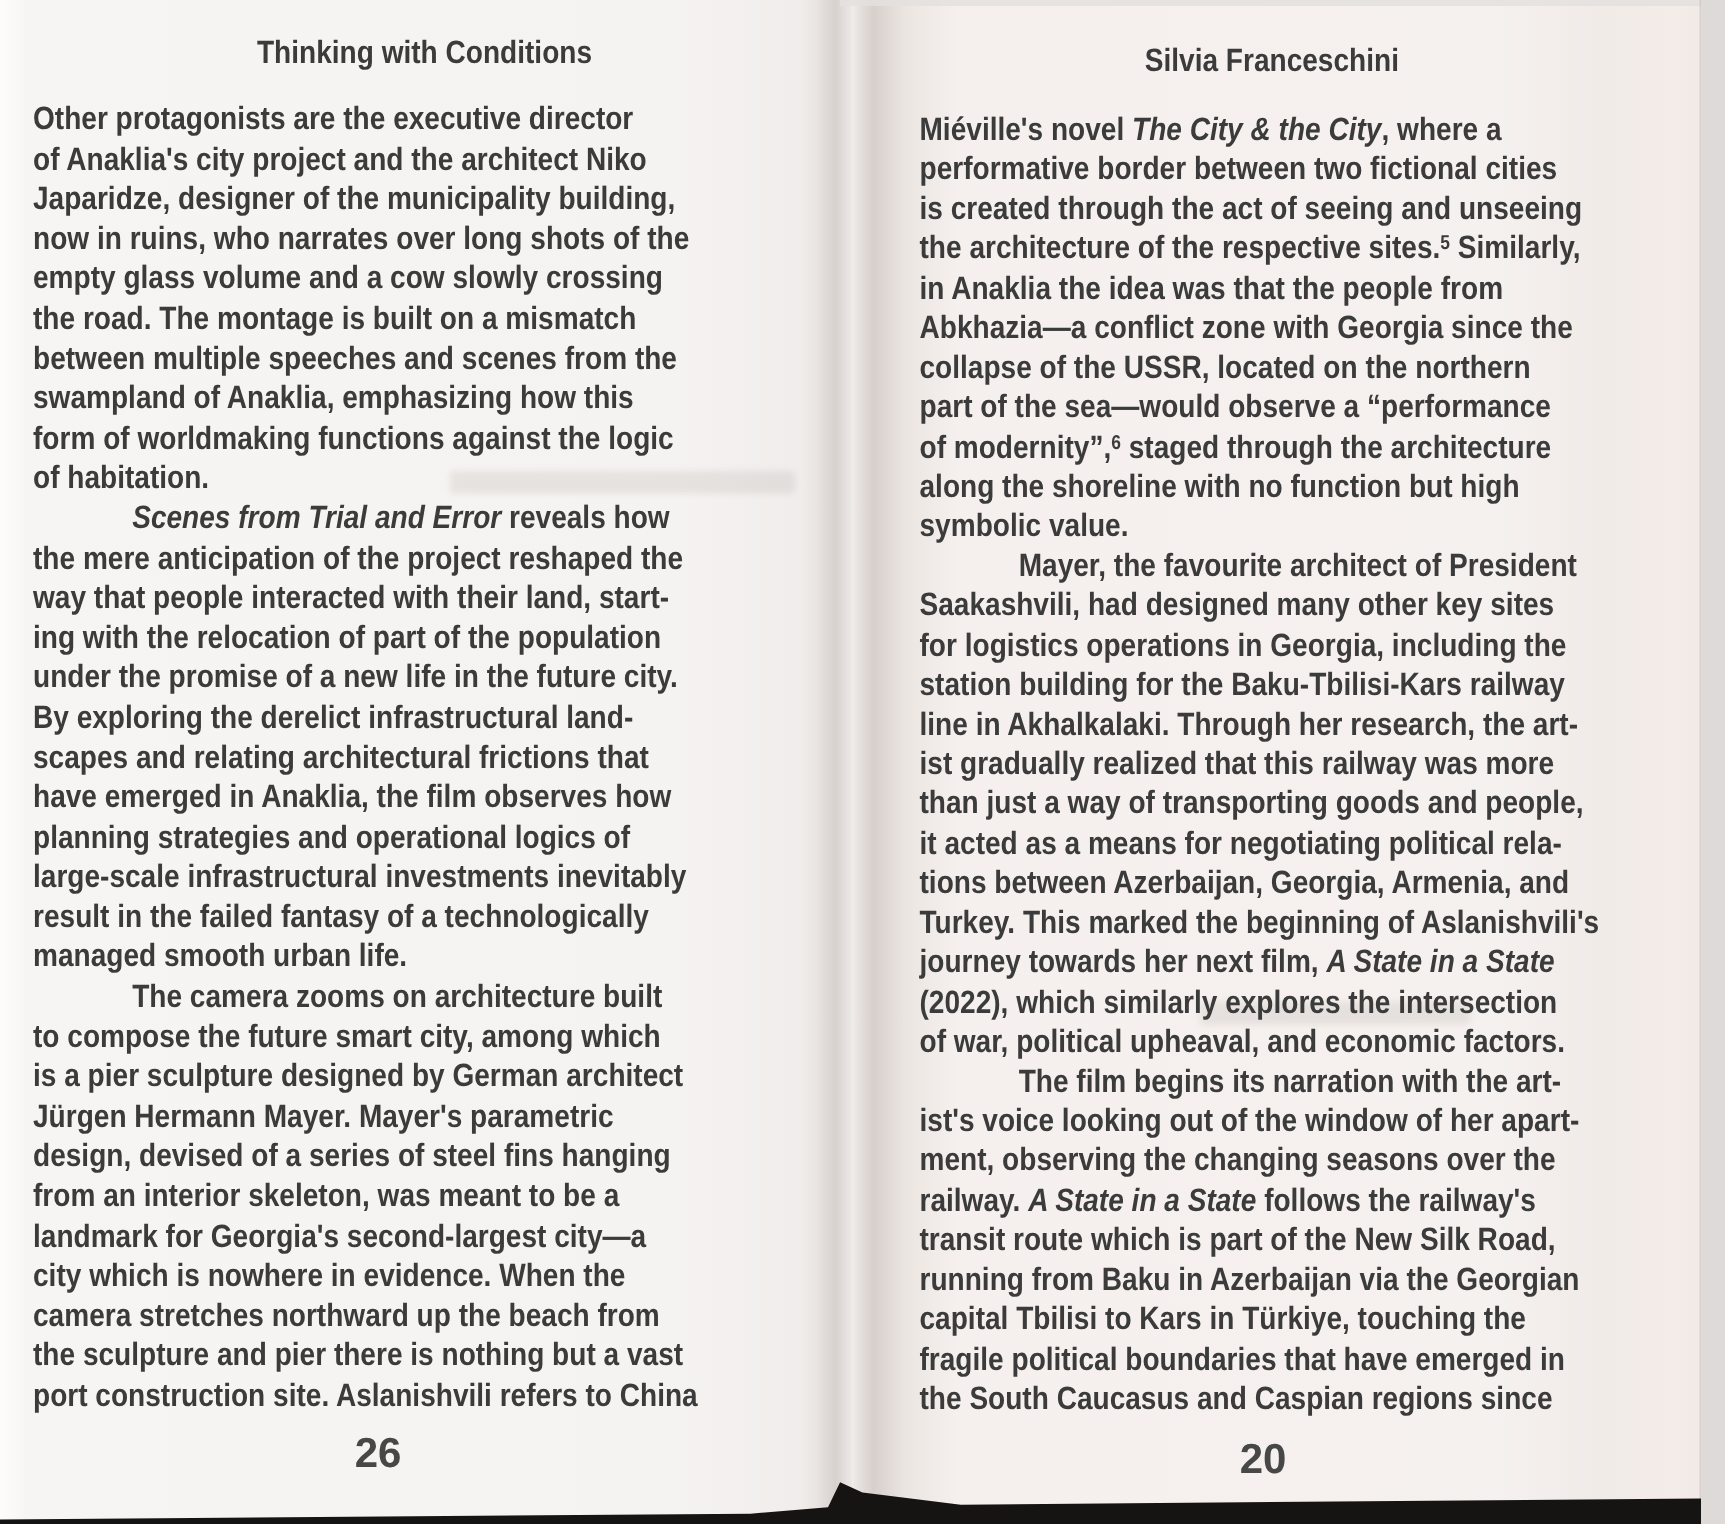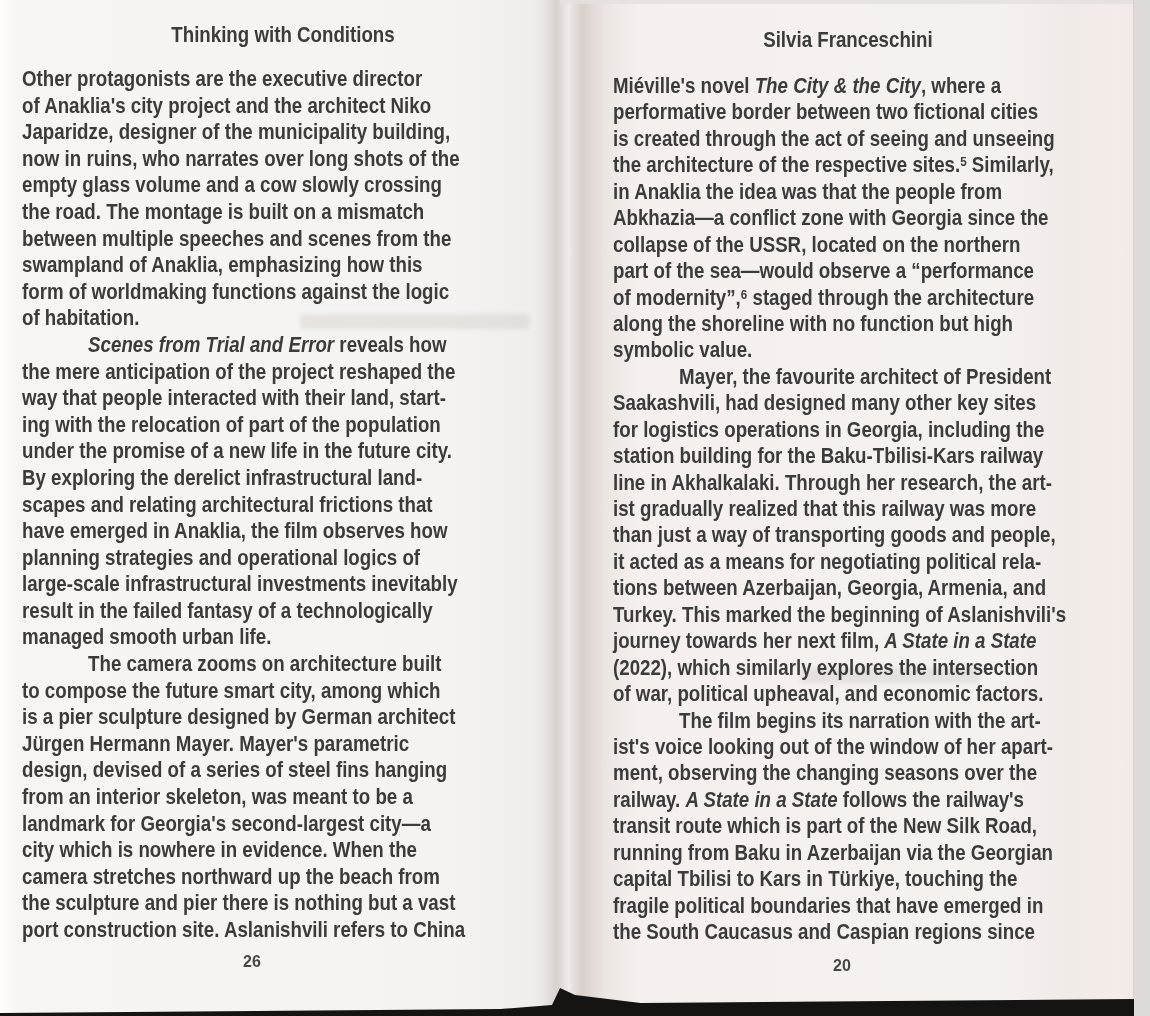--- a/index.html
+++ b/index.html
@@ -38,21 +38,21 @@
   .page-header { font-size:21.5px; text-align:center; white-space:nowrap; }
   .hdr-left  { left:22px;  top:23px; width:600px; }
   .hdr-right { left:613px; top:28px; width:540px; }
   .body-left  { left:22px;  top:66px; width:604px; }
   .body-right { left:613px; top:73px; width:604px; }
   .line { height:26.6px; line-height:26.6px; font-size:21.5px; white-space:nowrap; }
   .body-right .line { height:26.45px; line-height:26.45px; }
   .indent { padding-left:76px; }
   .it { font-style:italic; }
   .sup { font-size:0.62em; position:relative; top:-0.45em; }
-  .pagenum { position:absolute; width:48px; text-align:center; font-size:16px; color:#474747; }
+  .pagenum { position:absolute; width:48px; text-align:center; font-size:28px; color:#474747; }
   .pn-left  { left:228px; top:953px; }
   .pn-right { left:818px; top:957px; }
 </style>
 </head>
 <body>
 
 <div class="scan">
 
   <div class="page-left-bg"></div>
   <div class="page-right-bg"></div>

